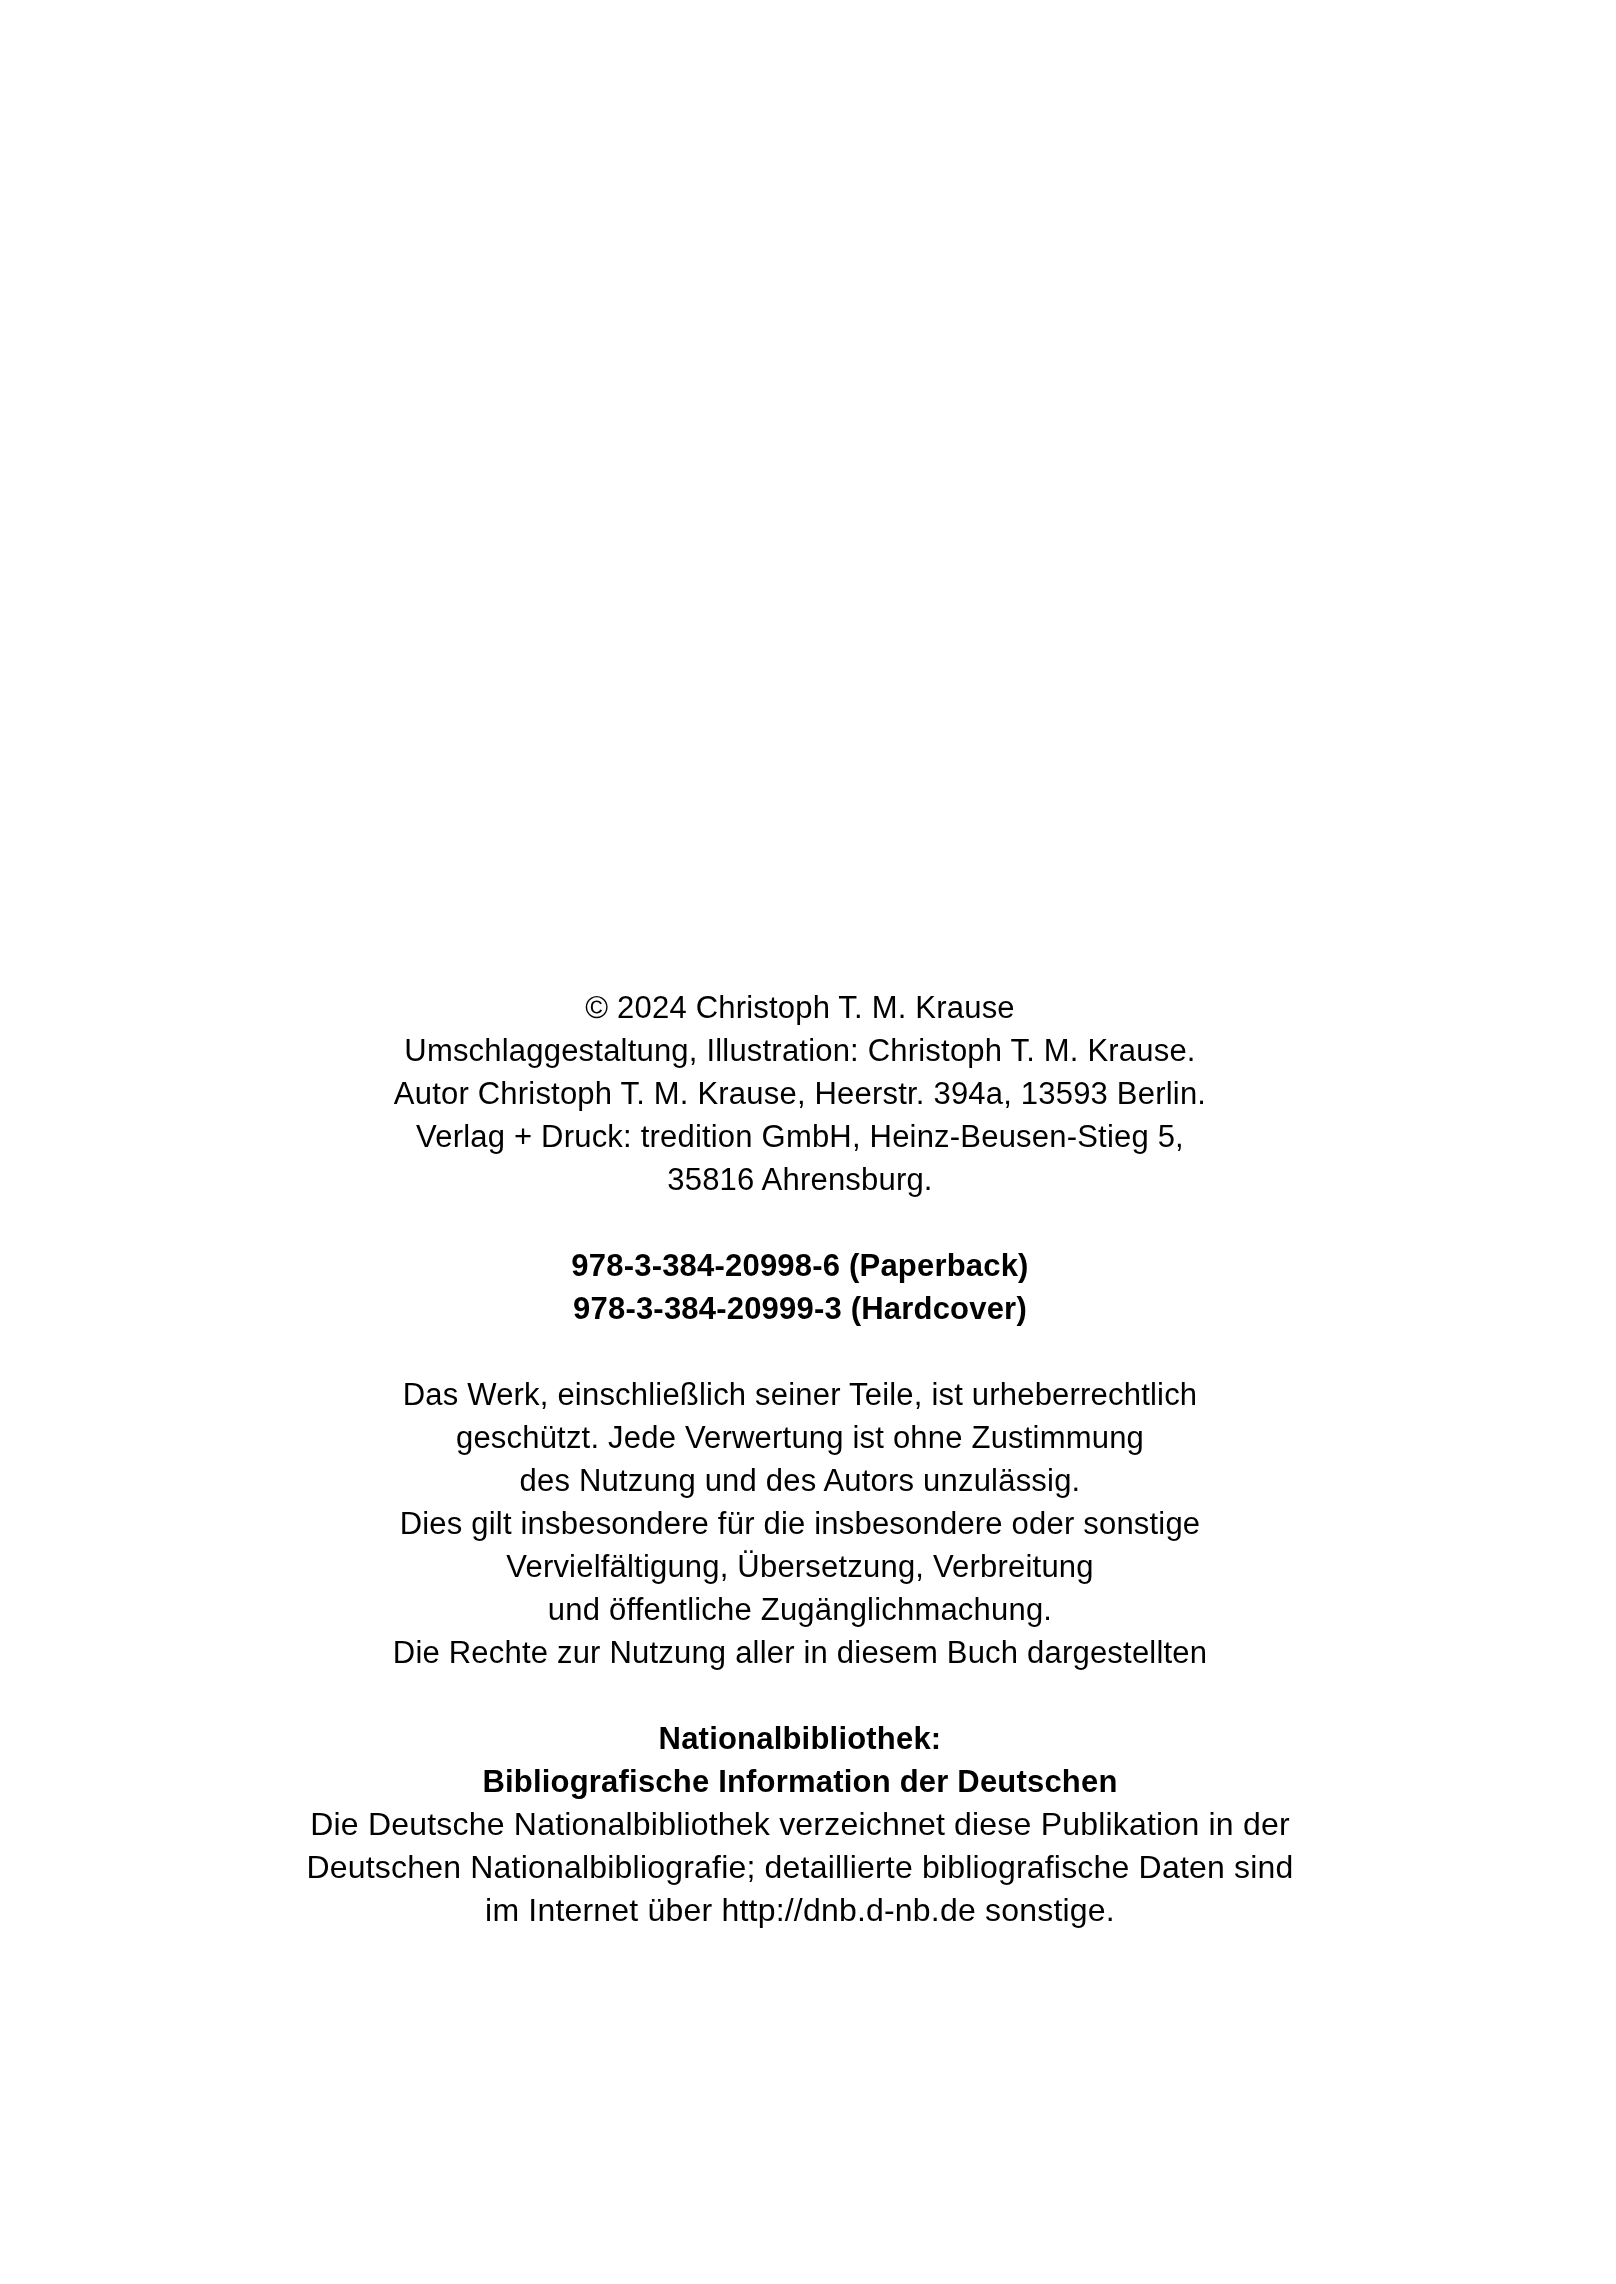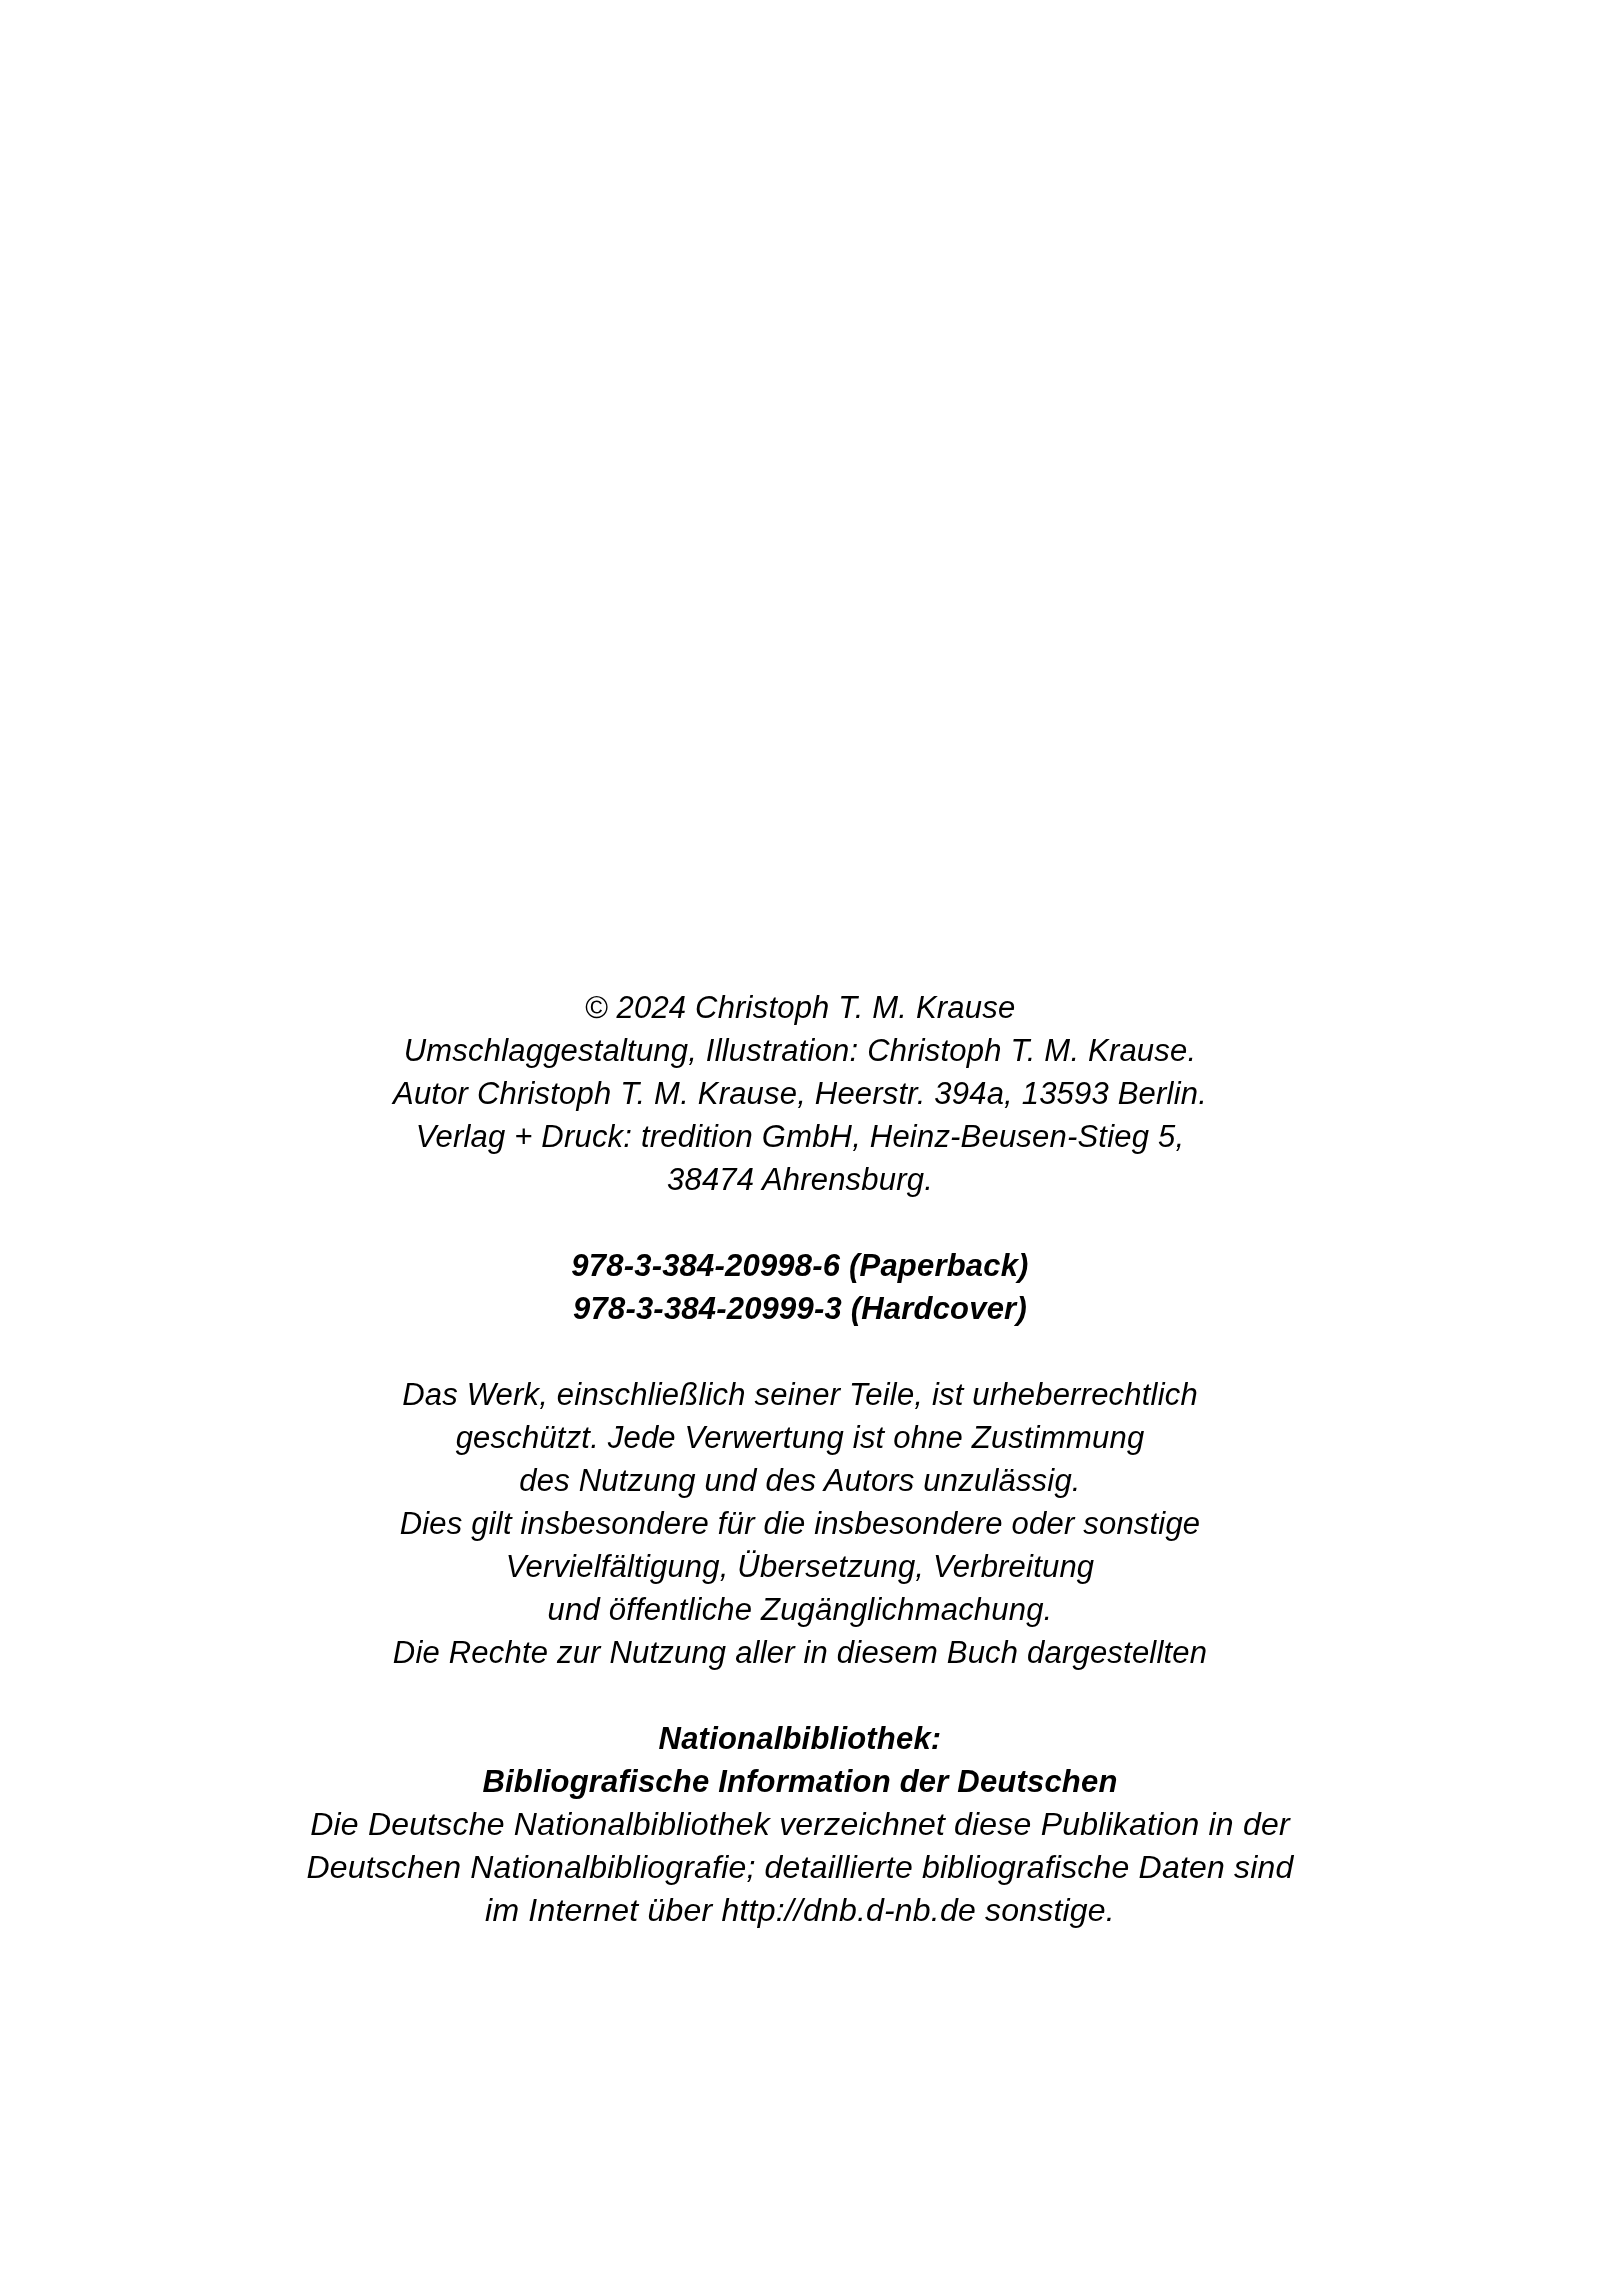--- a/index.html
+++ b/index.html
@@ -25,21 +25,20 @@
     top: 986px;
     left: 0;
     right: 0;
     text-align: center;
     font-size: 31px;
     line-height: 43px;
     letter-spacing: 0.2px;
   }
   .para {
     margin: 0 16px 43px 0;
-    font-style: italic;
   }
   .para.no-gap {
     margin-bottom: 0;
   }
   .bold {
     font-weight: bold;
   }
   .small {
     font-size: 32px;
   }
@@ -51,21 +50,21 @@
 <body>
 
 <div class="page">
   <div class="imprint">
 
     <p class="para">
       <span class="line">© 2024 Christoph T. M. Krause</span>
       <span class="line">Umschlaggestaltung, Illustration: Christoph T. M. Krause.</span>
       <span class="line">Autor Christoph T. M. Krause, Heerstr. 394a, 13593 Berlin.</span>
       <span class="line">Verlag + Druck: tredition GmbH, Heinz-Beusen-Stieg 5,</span>
-      <span class="line">38474 Ahrensburg.</span>
+      <span class="line">35816 Ahrensburg.</span>
     </p>
 
     <p class="para bold">
       <span class="line">978-3-384-20998-6 (Paperback)</span>
       <span class="line">978-3-384-20999-3 (Hardcover)</span>
     </p>
 
     <p class="para">
       <span class="line">Das Werk, einschließlich seiner Teile, ist urheberrechtlich</span>
       <span class="line">geschützt. Jede Verwertung ist ohne Zustimmung</span>

